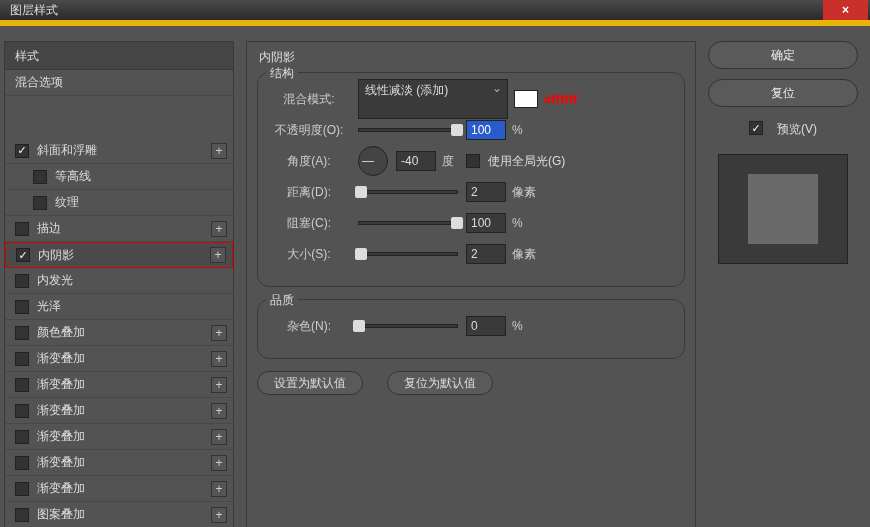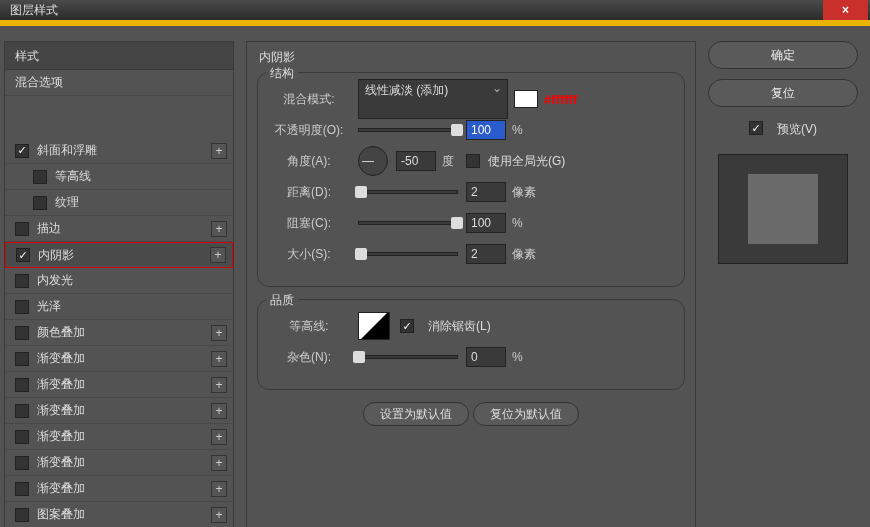--- a/index.html
+++ b/index.html
@@ -31,21 +31,21 @@
 .color-swatch { width: 24px; height: 18px; background: #fff; border: 1px solid #222; margin-left: 6px; }
 .hex-label { color: #ff0000; font-weight: bold; margin-left: 6px; font-size: 13px; }
 .slider-track { height: 4px; background: #3a3a3a; border: 1px solid #222; width: 100px; position: relative; margin-right: 8px; }
 .slider-thumb { position: absolute; width: 12px; height: 12px; background: #ddd; border-radius: 2px; top: -5px; transform: translateX(-50%); }
 .num-input { width: 40px; height: 20px; background: #3a3a3a; border: 1px solid #222; color: #ddd; padding: 2px 4px; text-align: left; }
 .num-input.hl { background: #2a5bcc; color: #fff; }
 .unit { margin-left: 6px; color: #ccc; }
 .angle-dial { width: 30px; height: 30px; border: 1px solid #222; border-radius: 50%; background: #444; position: relative; margin-right: 8px; }
 .angle-dial::after { content: ""; position: absolute; width: 12px; height: 1px; background: #ccc; left: 3px; top: 14px; }
 .contour { width: 32px; height: 28px; background: linear-gradient(135deg, #fff 49%, #000 51%); border: 1px solid #222; margin-right: 10px; }
-.btn-row { display: flex; gap: 4px; justify-content: center; margin-top: 12px; }
+.btn-row { display: flex; gap: 24px; margin-top: 12px; }
 .btn { height: 24px; padding: 0 16px; background: #5a5a5a; border: 1px solid #333; border-radius: 12px; color: #ddd; display: flex; align-items: center; cursor: pointer; }
 .right-panel { width: 150px; display: flex; flex-direction: column; align-items: stretch; gap: 10px; }
 .pill-btn { height: 28px; border-radius: 14px; border: 1px solid #333; background: #5a5a5a; color: #eee; display: flex; align-items: center; justify-content: center; cursor: pointer; }
 .preview-chk { display: flex; align-items: flex-start; justify-content: center; color: #ddd; margin-top: 4px; }
 .preview-box { width: 130px; height: 110px; background: #3a3a3a; border: 1px solid #222; margin-top: 6px; align-self: center; display: flex; align-items: center; justify-content: center; }
 .preview-inner { width: 70px; height: 70px; background: #6a6a6a; }
 .trash-icon, .fx-icon, .arrow-up, .arrow-down { color: #aaa; cursor: pointer; }
 </style>
 </head>
 <body>
@@ -162,21 +162,21 @@
           <div class="slider-track">
               <div class="slider-thumb" style="left:100%"></div>
             </div>
           <div class="num-input hl">100</div>
           <span class="unit">%</span>
         </div>
 
         <div class="row">
           <div class="row-label">角度(A):</div>
           <div class="angle-dial"></div>
-          <div class="num-input">-50</div>
+          <div class="num-input">-40</div>
           <span class="unit">度</span>
           <span class="chk" style="margin-left:12px"></span>
           <span>使用全局光(G)</span>
         </div>
 
         <div class="row">
           <div class="row-label">距离(D):</div>
           <div class="slider-track">
               <div class="slider-thumb" style="left:2%"></div>
             </div>
@@ -198,26 +198,20 @@
           <div class="slider-track">
               <div class="slider-thumb" style="left:2%"></div>
             </div>
           <div class="num-input">2</div>
           <span class="unit">像素</span>
         </div>
       </div>
 
       <div class="fieldset">
         <div class="fieldset-label">品质</div>
-        <div class="row">
-          <div class="row-label">等高线:</div>
-          <div class="contour"></div>
-          <span class="chk checked"></span>
-          <span style="margin-left:6px">消除锯齿(L)</span>
-        </div>
         <div class="row">
           <div class="row-label">杂色(N):</div>
           <div class="slider-track">
               <div class="slider-thumb" style="left:0%"></div>
             </div>
           <div class="num-input">0</div>
           <span class="unit">%</span>
         </div>
       </div>
 

